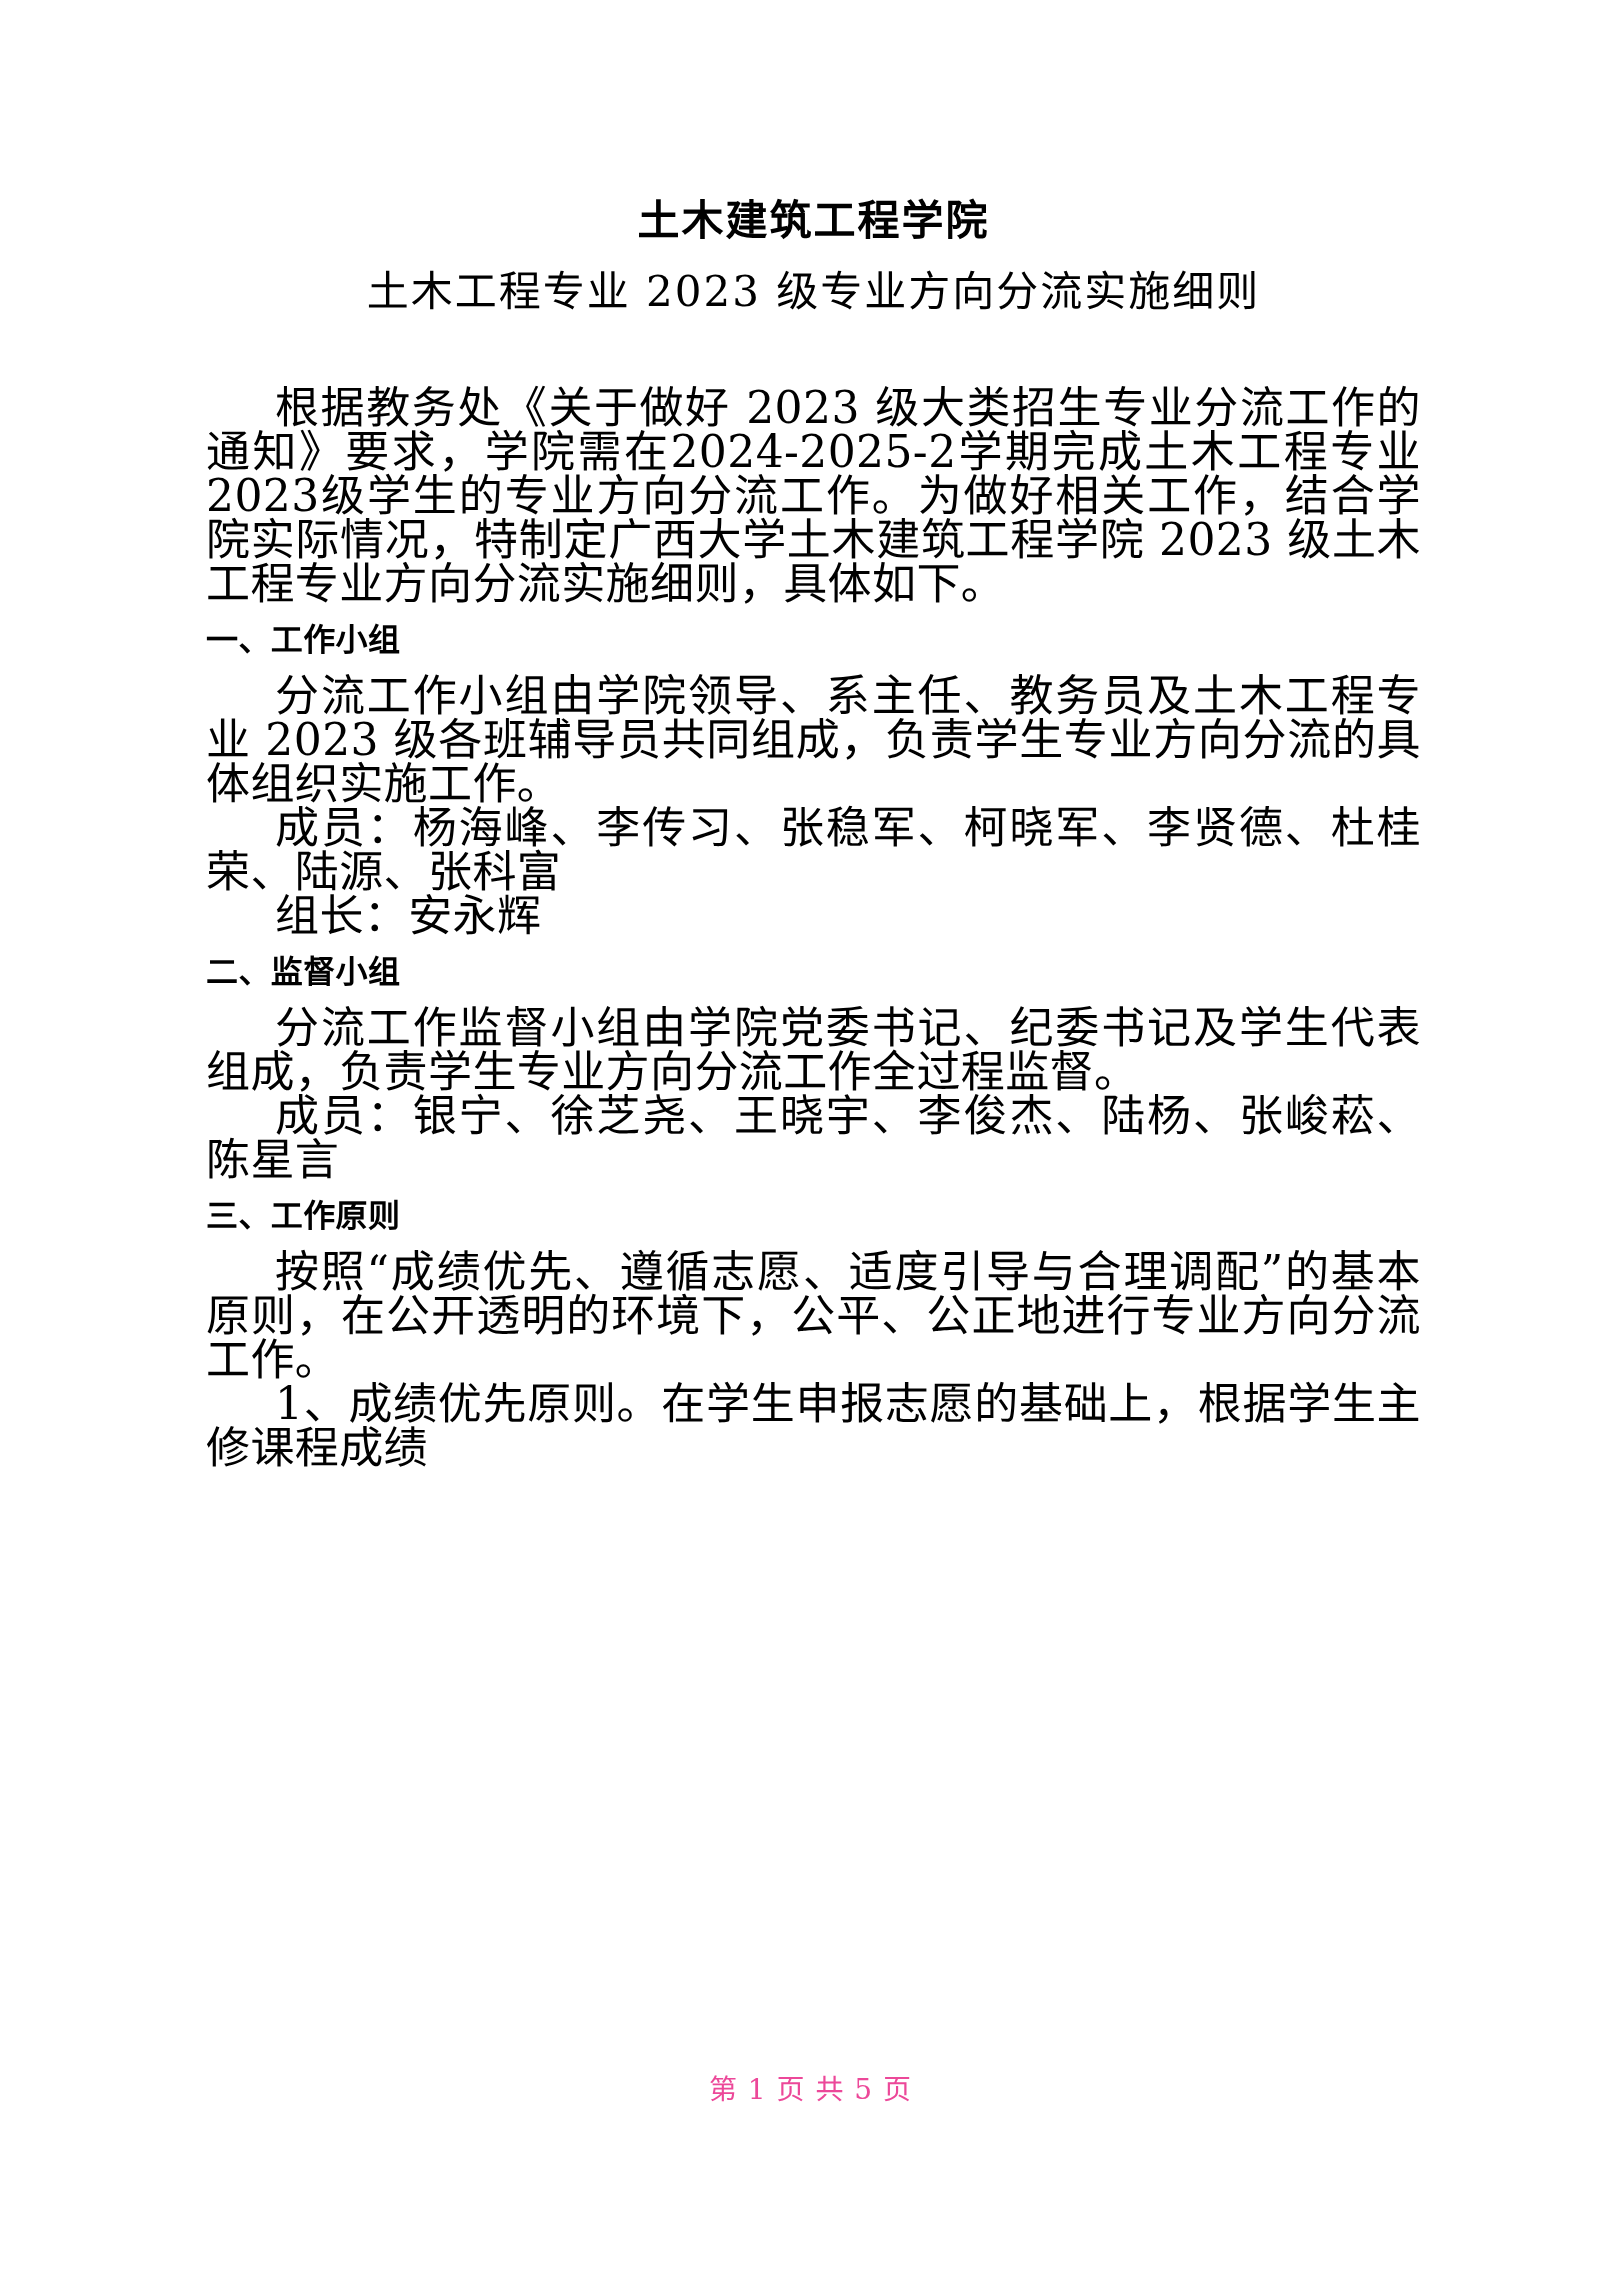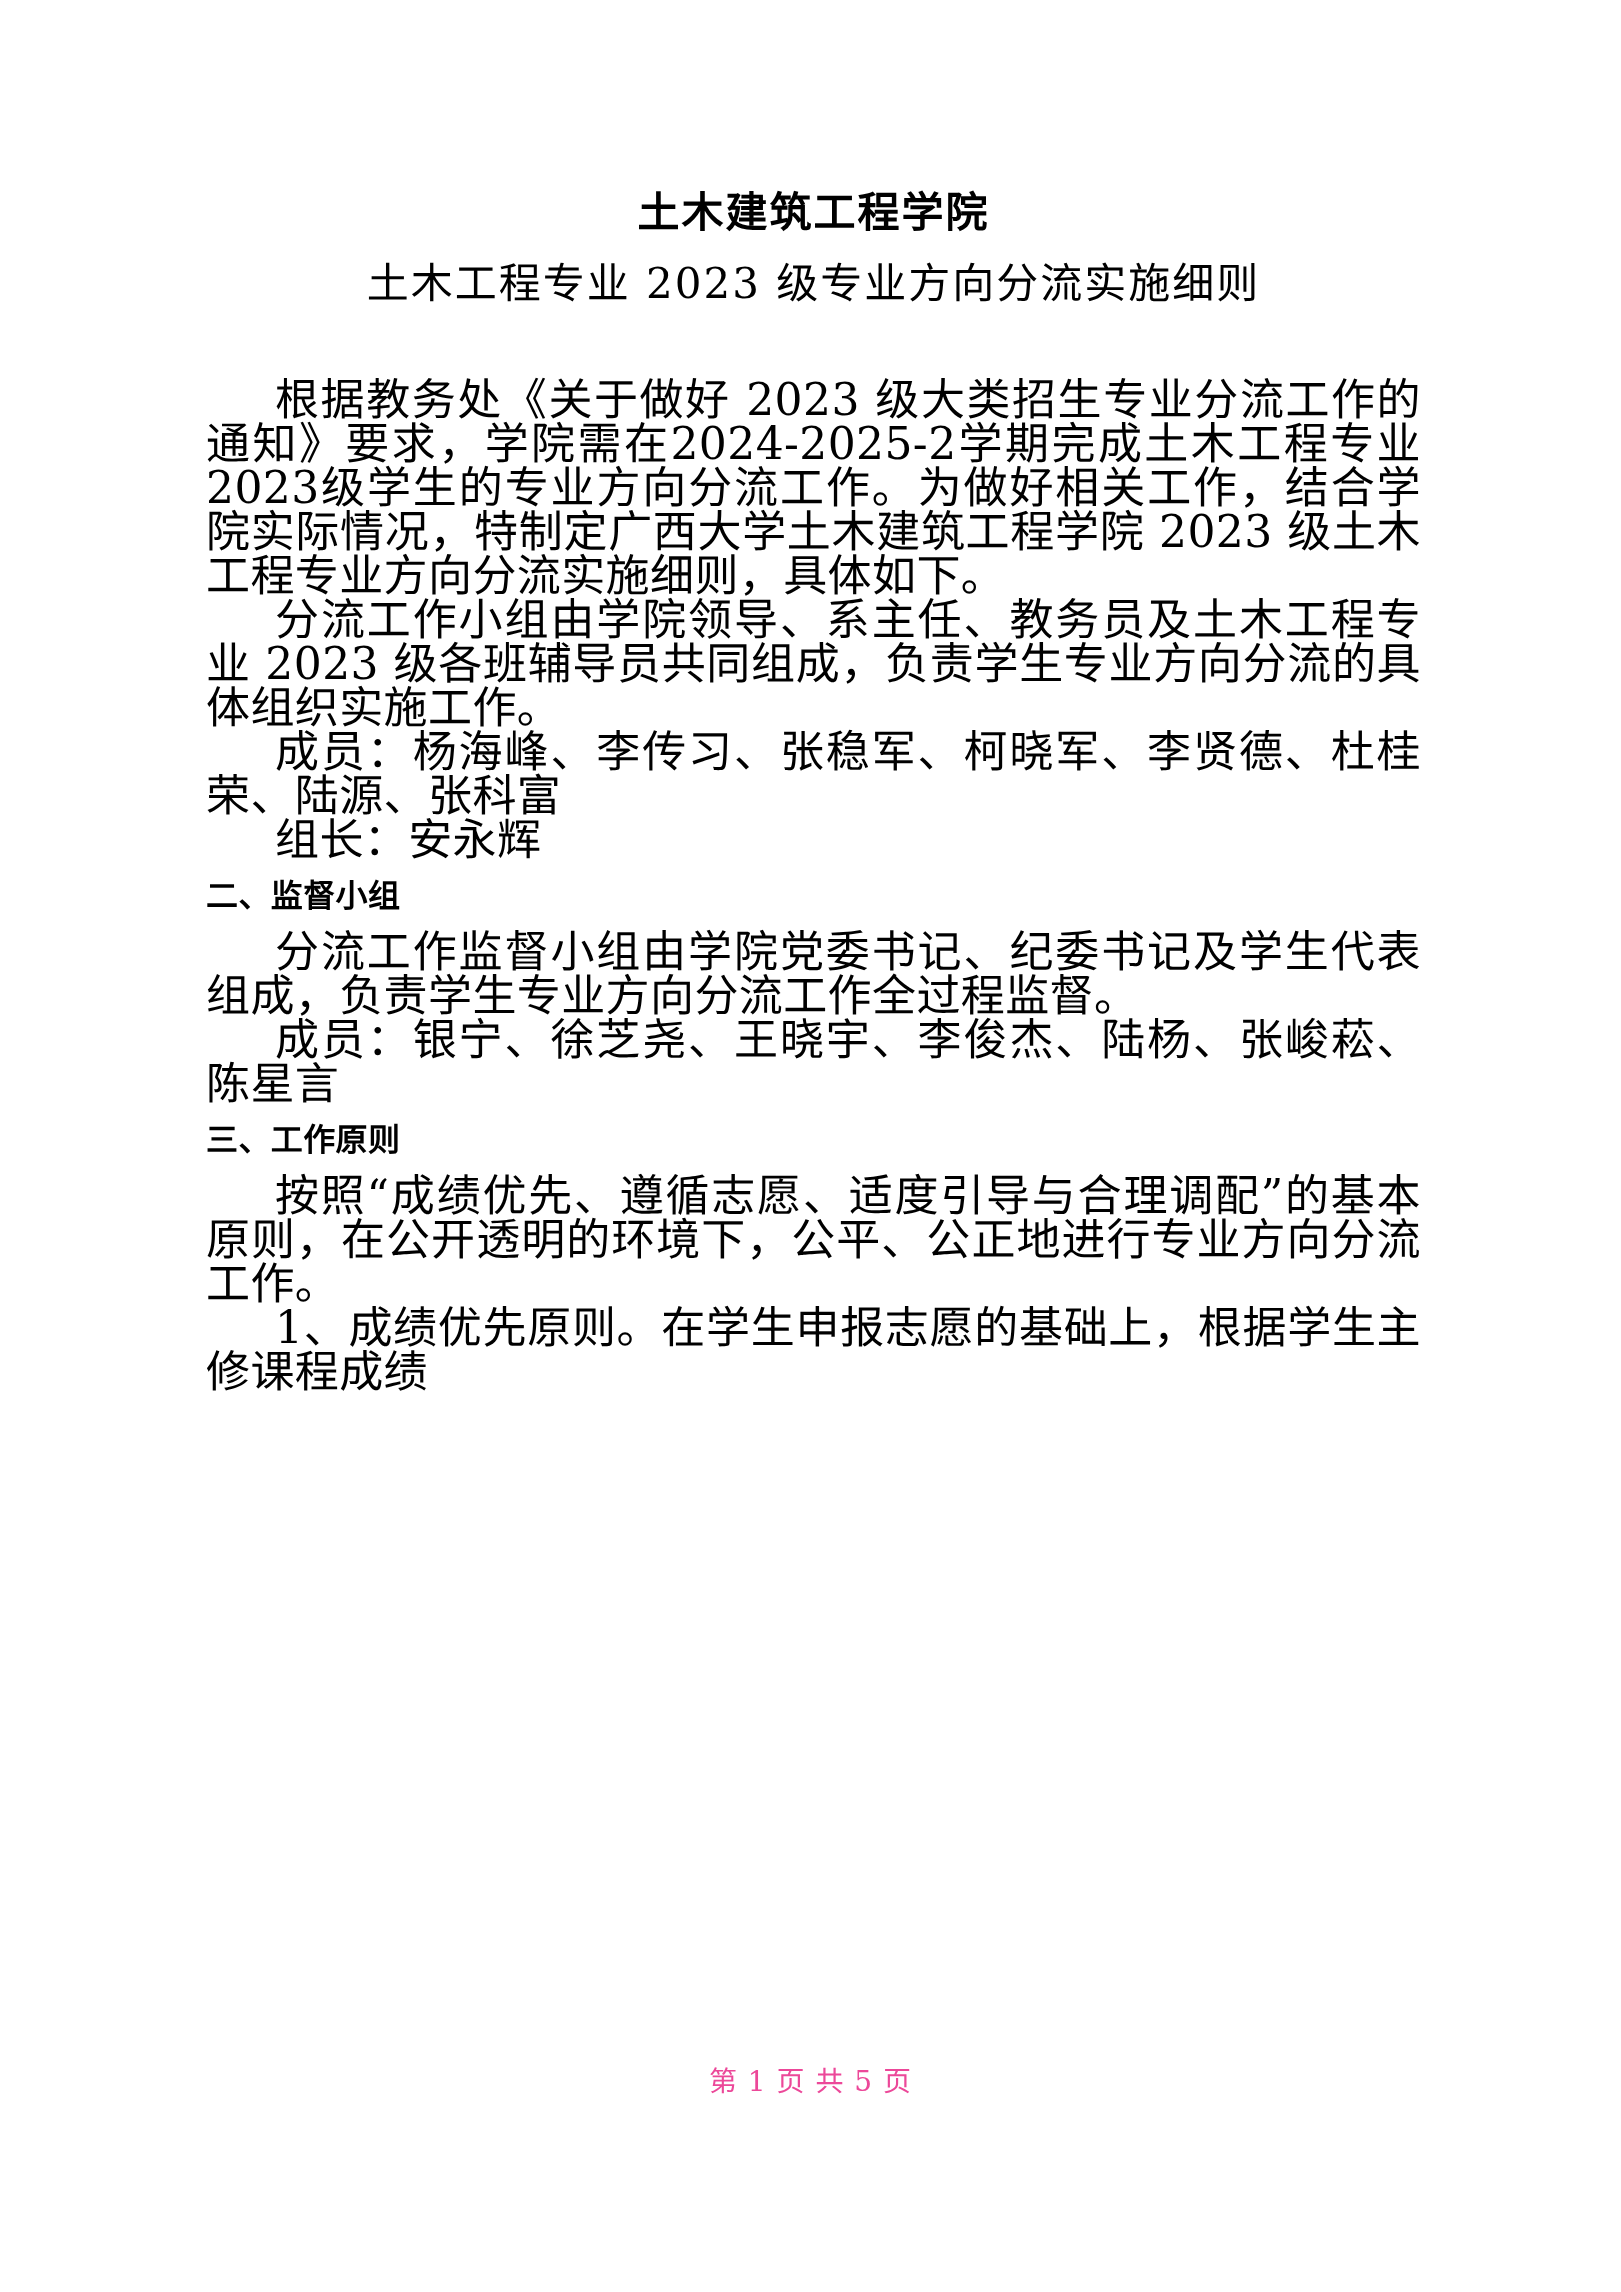--- a/index.html
+++ b/index.html
@@ -9,21 +9,21 @@
     background: #ffffff;
   }
   body {
     font-family: "DejaVu Serif", "Liberation Serif", serif;
     color: #000000;
   }
   .page {
     position: relative;
     width: 1621px;
     height: 2224px;
-    margin: 0 auto;
+    margin: 8px auto;
     background: #ffffff;
     box-sizing: border-box;
     overflow: hidden;
   }
   .content {
     position: absolute;
     left: 206px;
     top: 0;
     width: 1215px;
   }
@@ -89,20 +89,21 @@
 
     <div class="doc-title-block">
       <div class="doc-title-line-1">土木建筑工程学院</div>
       <div class="doc-title-line-2">土木工程专业 2023 级专业方向分流实施细则</div>
     </div>
 
     <div class="body-block">
 
       <p class="para">根据教务处《关于做好 2023 级大类招生专业分流工作的通知》要求，学院需在2024-2025-2学期完成土木工程专业2023级学生的专业方向分流工作。为做好相关工作，结合学院实际情况，特制定广西大学土木建筑工程学院 2023 级土木工程专业方向分流实施细则，具体如下。</p>
 
+      <h2 class="section-heading">一、工作小组</h2>
       <p class="para">分流工作小组由学院领导、系主任、教务员及土木工程专业 2023 级各班辅导员共同组成，负责学生专业方向分流的具体组织实施工作。</p>
       <p class="para">成员：杨海峰、李传习、张稳军、柯晓军、李贤德、杜桂荣、陆源、张科富</p>
       <p class="para">组长：安永辉</p>
 
       <h2 class="section-heading">二、监督小组</h2>
       <p class="para">分流工作监督小组由学院党委书记、纪委书记及学生代表组成，负责学生专业方向分流工作全过程监督。</p>
       <p class="para">成员：银宁、徐芝尧、王晓宇、李俊杰、陆杨、张峻菘、陈星言</p>
 
       <h2 class="section-heading">三、工作原则</h2>
       <p class="para">按照“成绩优先、遵循志愿、适度引导与合理调配”的基本原则，在公开透明的环境下，公平、公正地进行专业方向分流工作。</p>

